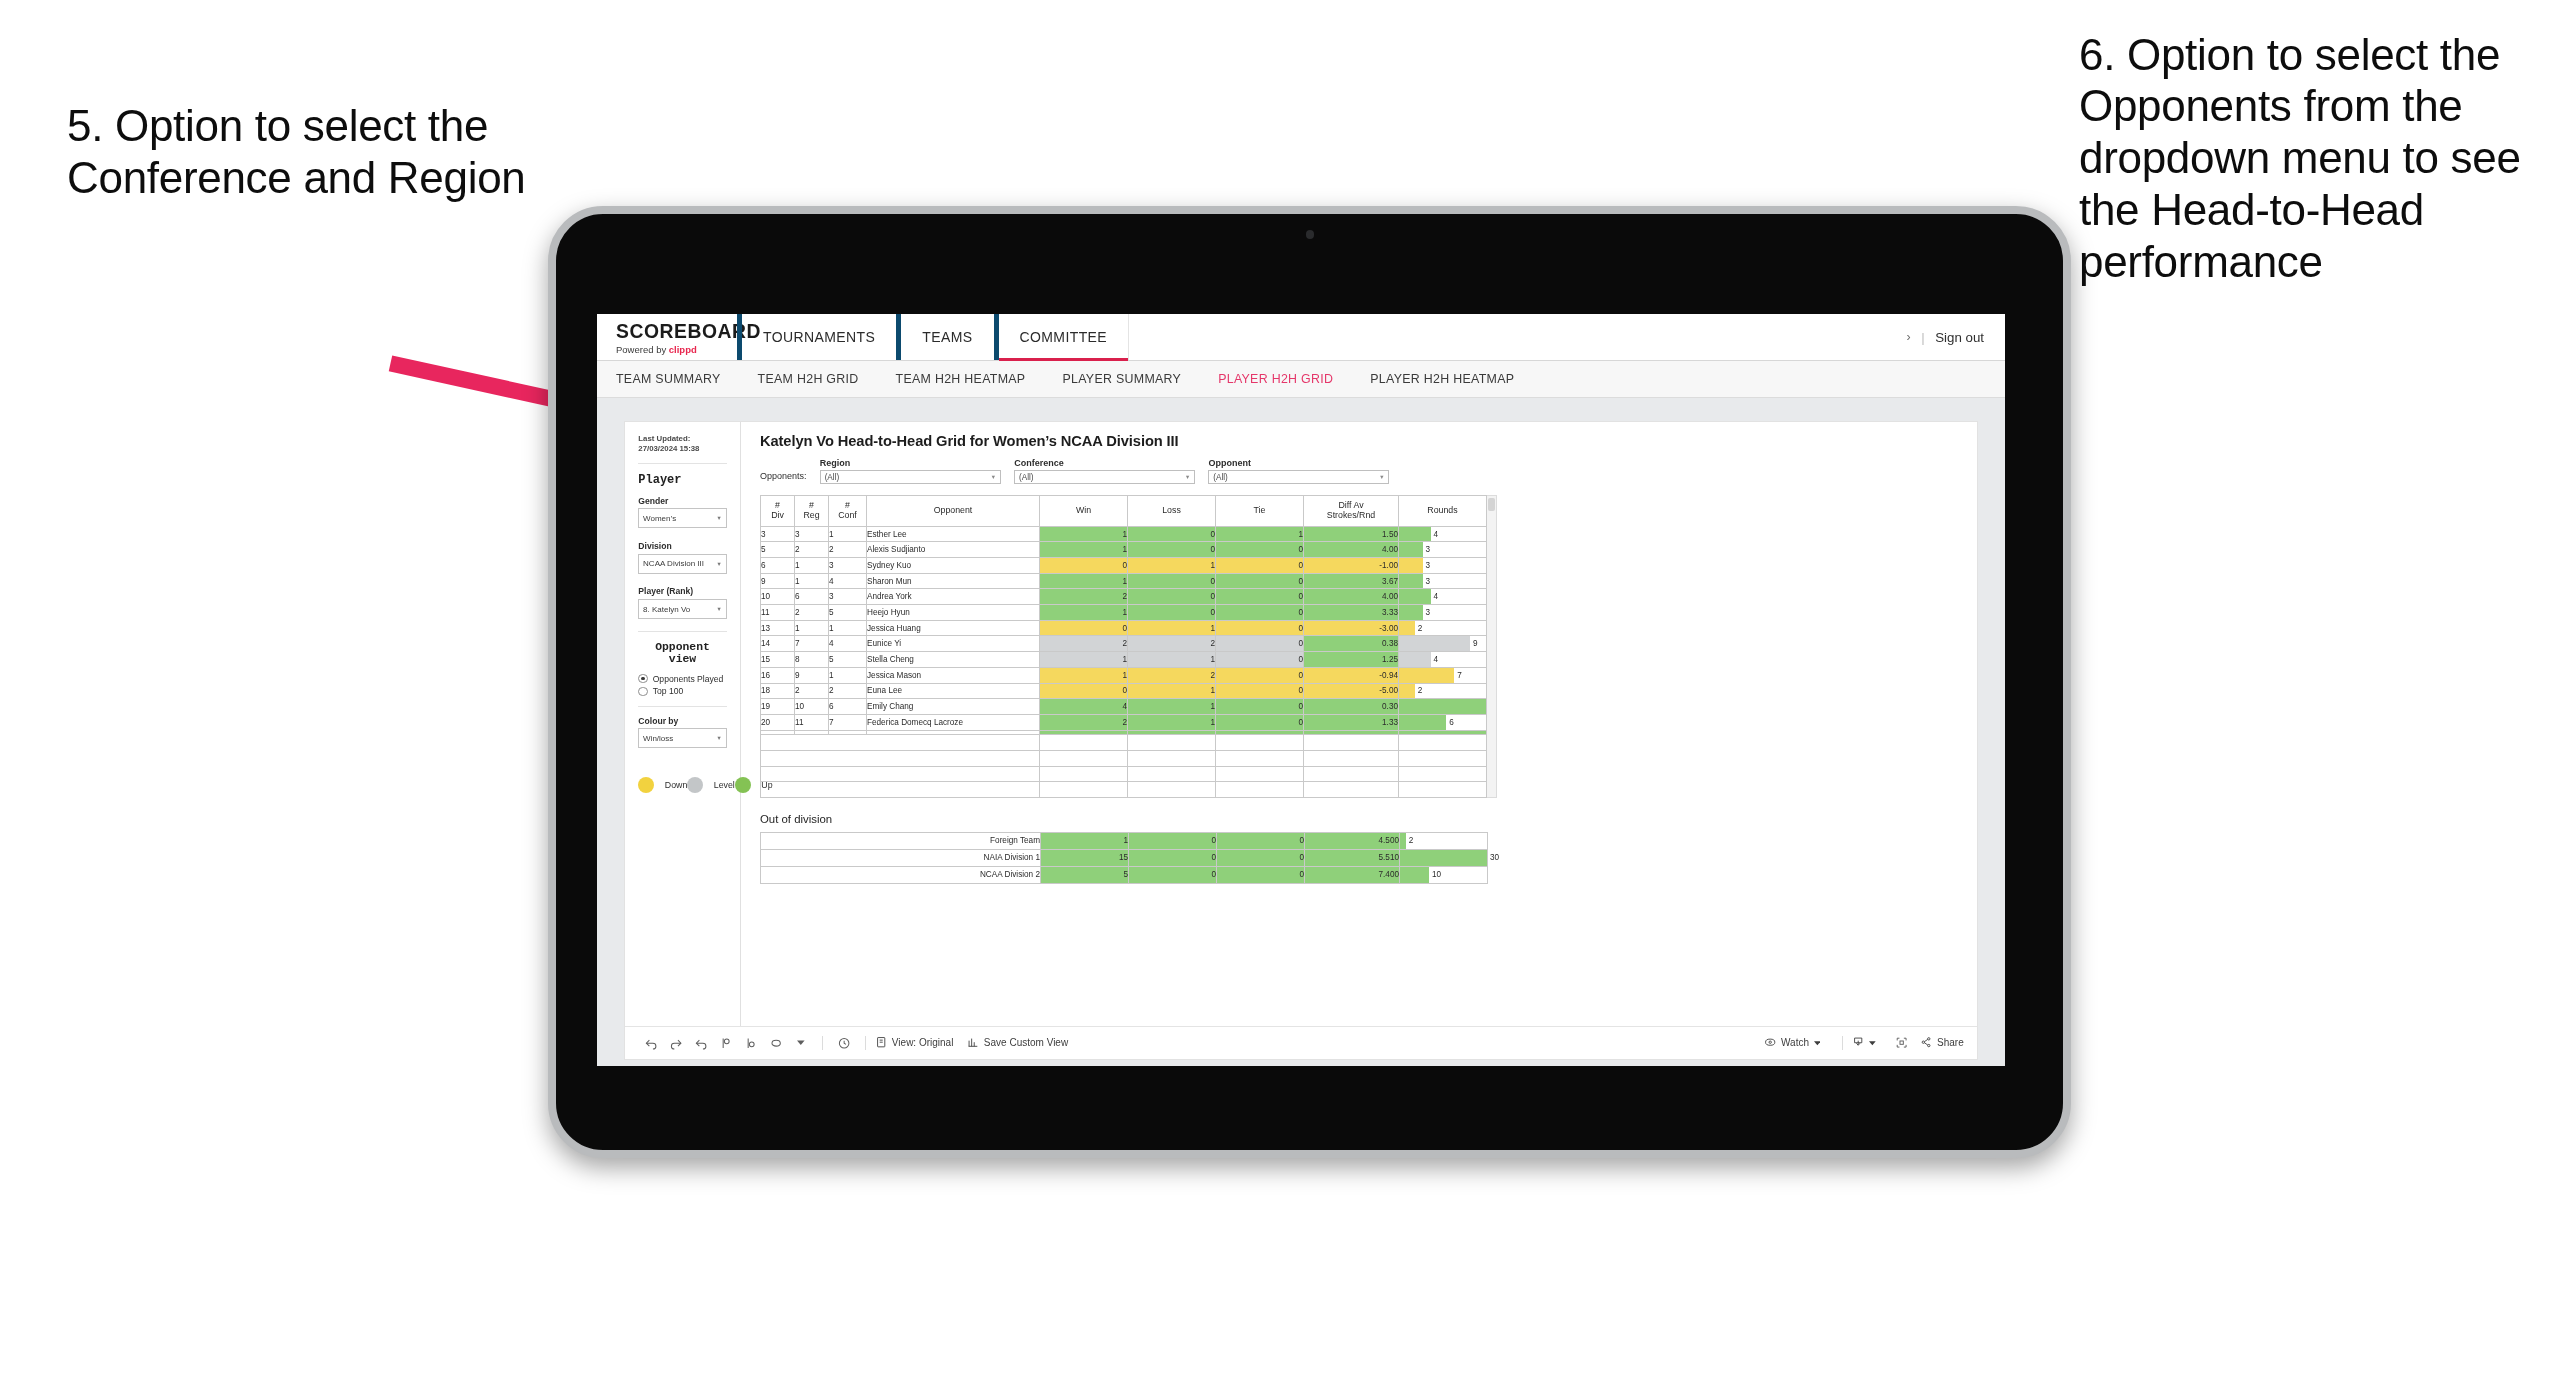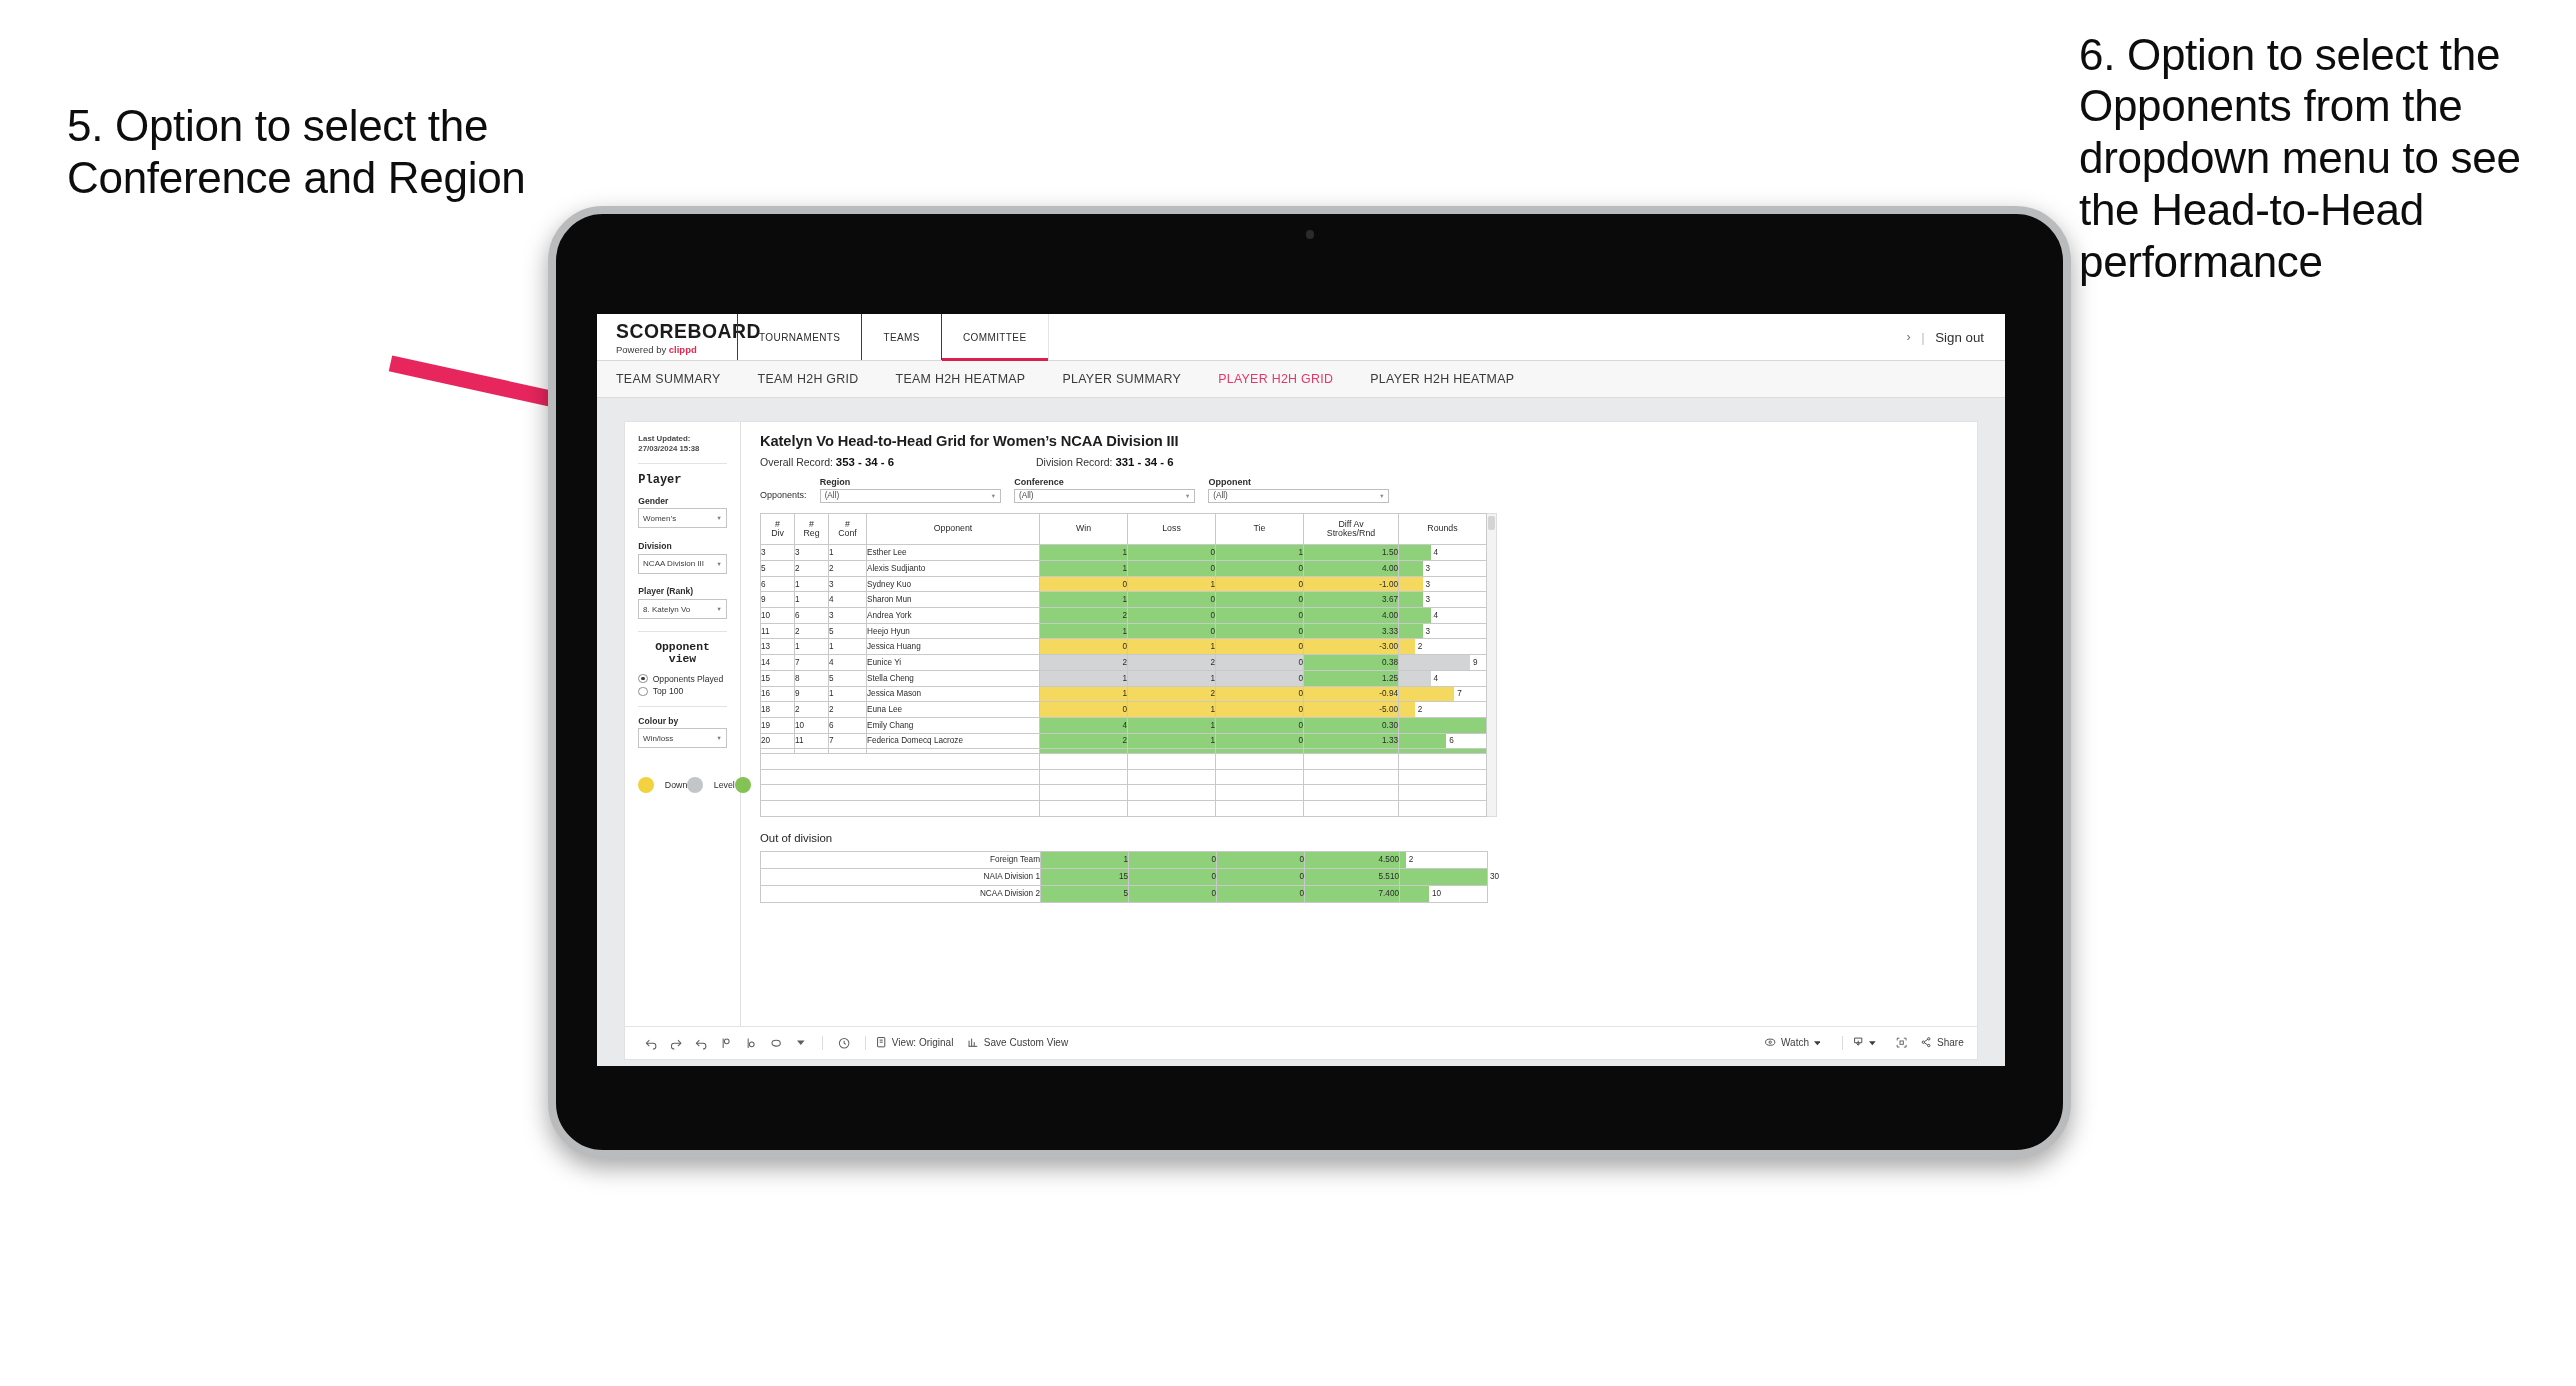--- a/index.html
+++ b/index.html
@@ -31,21 +31,21 @@
     position:absolute;left:41px;top:100px;width:1408px;height:752px;
     background:#e8eaec;overflow:hidden;
   }
 
   
   .appbar{height:46px;background:#ffffff;display:flex;align-items:stretch;border-bottom:1px solid #d7d7d7;}
   .brand{width:141px;display:flex;flex-direction:column;justify-content:center;padding-left:19px;box-sizing:border-box;}
   .brand-main{font-size:21px;font-weight:700;letter-spacing:0.6px;color:#1b1b1b;font-family:"Liberation Sans Narrow","Liberation Sans",sans-serif;transform:scaleX(.92);transform-origin:left center;}
   .brand-sub{font-size:9.5px;color:#3a3a3a;margin-top:1px;}
   .brand-sub b{color:#e8264e;font-weight:700;}
-  .navtab{display:flex;align-items:center;padding:0 21px;font-size:10px;color:#2b2b2b;letter-spacing:0.4px;border-right:1px solid #e4e4e4;border-left:1px solid #0c4a6e;margin-left:-1px;position:relative;cursor:pointer;}
+  .navtab{display:flex;align-items:center;padding:0 21px;font-size:14px;color:#2b2b2b;letter-spacing:0.4px;border-right:1px solid #e4e4e4;border-left:5px solid #0c4a6e;margin-left:-1px;position:relative;cursor:pointer;}
   .navtab.active::after{content:"";position:absolute;left:0;right:0;bottom:-1px;height:2.9px;background:#d9204c;}
   .appbar-spacer{flex:1;}
   .signout{display:flex;align-items:center;gap:10.5px;padding-right:21px;font-size:13.3px;color:#2f2f2f;}
   .signout .chev{color:#6d6d6d;font-size:12.4px;}
   .signout .pipe{color:#bdbdbd;}
 
   .subbar{height:36px;background:#f7f7f7;border-bottom:1px solid #dcdcdc;display:flex;align-items:center;padding-left:19px;gap:0;}
   .subtab{font-size:12.4px;color:#3a3a3a;letter-spacing:0.3px;padding:0 20px 0 0;margin-right:17px;cursor:pointer;white-space:nowrap;}
   .subtab.active{color:#e5376a;}
 
@@ -211,24 +211,20 @@
                 </div>
                 <div class="lg">
                   <div class="dot" style="background:#84c254"></div>
                   <div class="lgl">Up</div>
                 </div>
               </div>
           </div>
 
           <div class="main">
             <div class="viz-title">Katelyn Vo Head-to-Head Grid for Women’s NCAA Division III</div>
-            <div class="rec-row">
-              <div class="r1"><span>Overall Record: </span><b>353 -  34 - 6</b></div>
-              <div><span>Division Record: </span><b>331 -  34 - 6</b></div>
-            </div>
 
             <div class="filters">
               <div class="flab">Opponents:</div>
               <div class="fgrp">
                 <div class="fl2">Region</div>
                 <div class="fsel">
                   <span>(All)</span>
                   <span class="car">▼</span>
                 </div>
               </div>

